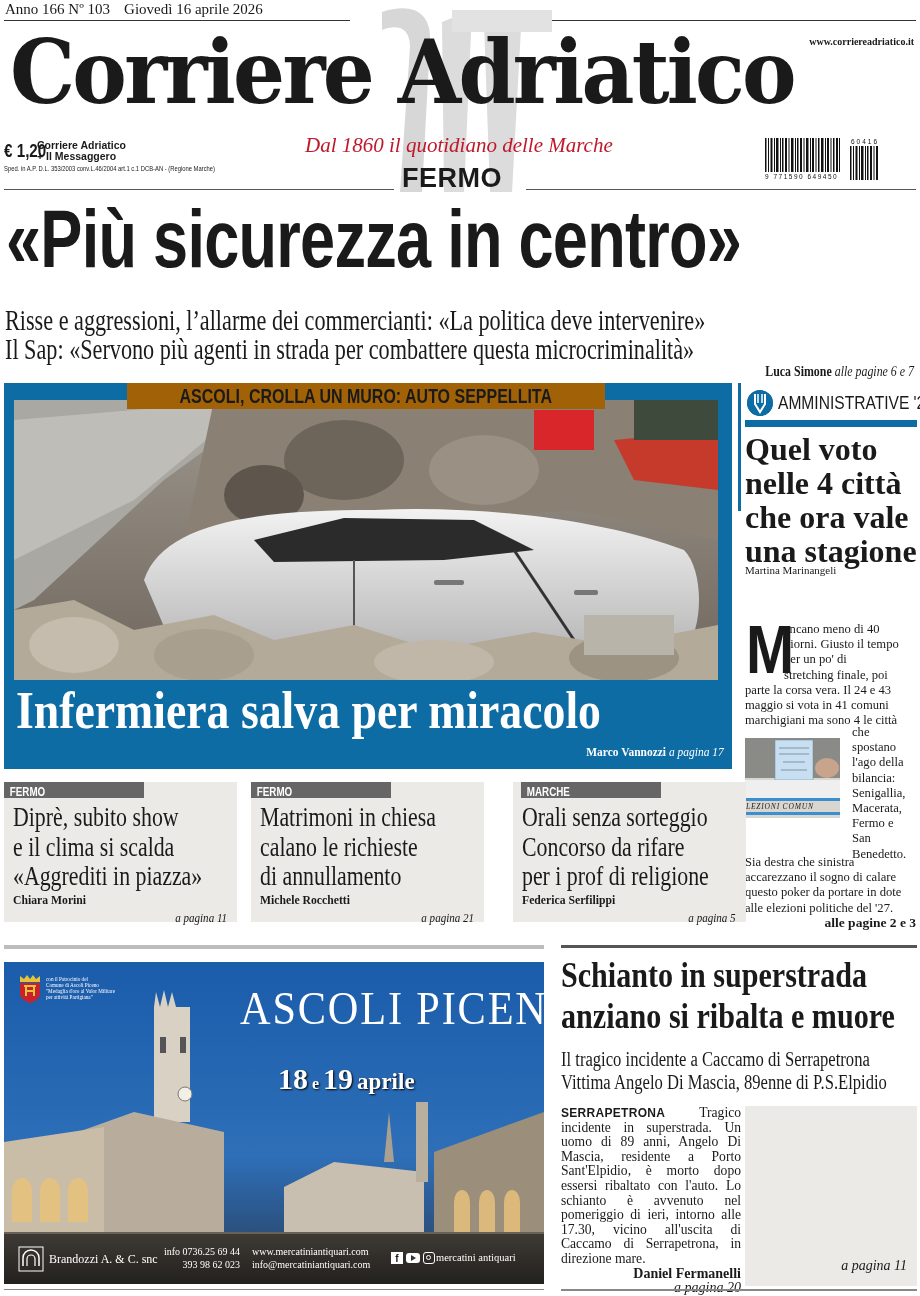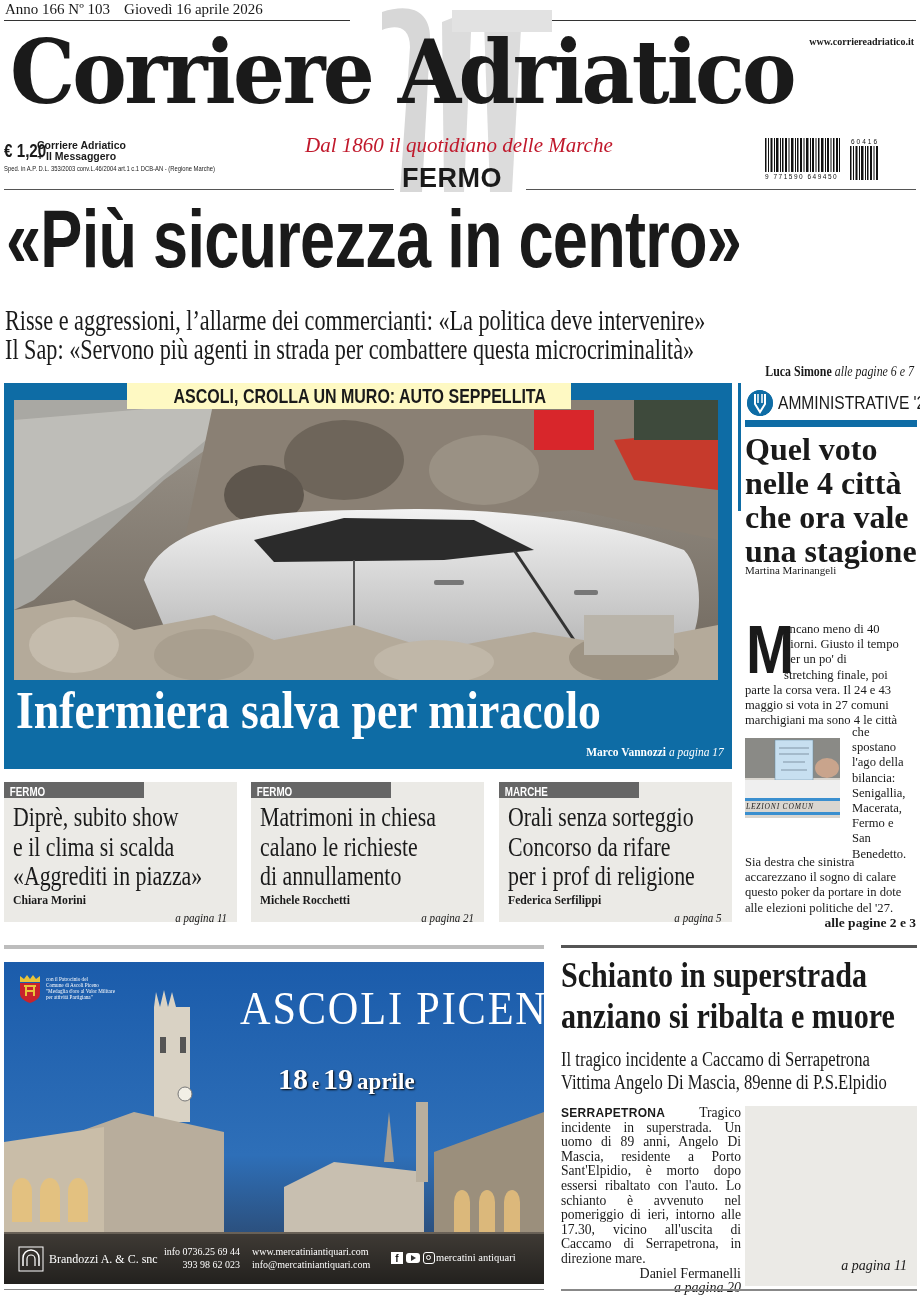--- a/index.html
+++ b/index.html
@@ -25,21 +25,21 @@
 
   
   .headline { left: 6px; top: 198px; font-size: 82px; font-weight: bold; white-space: nowrap; transform: scaleX(0.77); transform-origin: left top; letter-spacing: -1px; line-height: 1; }
   .sub { left: 5px; font-size: 30px; white-space: nowrap; transform: scaleX(0.74); transform-origin: left top; line-height: 1; }
   .byline-main { right: 6px; top: 364px; font-size: 14px; font-weight: bold; transform: scaleX(0.85); transform-origin: right top; }
   .byline-main i { font-weight: normal; }
 
   
   .photo-box { left: 4px; top: 383px; width: 728px; height: 386px; background: #0e6ca5; }
   .photo { left: 14px; top: 400px; width: 704px; height: 280px; overflow: hidden; }
-  .kicker { left: 127px; top: 383px; width: 444px; height: 26px; background: #fef9c3; text-align: center; }
+  .kicker { left: 127px; top: 383px; width: 478px; height: 26px; background: #a16207; text-align: center; }
   .kicker span { display: inline-block; font-size: 20px; font-weight: bold; transform: scaleX(0.8); line-height: 26px; white-space: nowrap; }
   .photo-title { left: 16px; top: 682px; color: #fff; font-size: 52px; font-weight: bold; white-space: nowrap; transform: scaleX(0.88); transform-origin: left top; line-height: 1.1; }
   .photo-byline { right: 196px; top: 744px; color: #fff; font-size: 13.5px; font-weight: bold; transform: scaleX(0.85); transform-origin: right top; }
   .photo-byline i { font-weight: normal; }
 
   
   .vrule { background: #0e6ca5; }
   .ammin-icon { left: 747px; top: 390px; width: 26px; height: 26px; border-radius: 50%; background: #0e6ca5; }
   .ammin-label { left: 778px; top: 392px; font-size: 19px; transform: scaleX(0.82); transform-origin: left top; white-space: nowrap; }
   .ammin-bar { left: 745px; top: 420px; width: 172px; height: 7px; background: #0e6ca5; }
@@ -210,21 +210,21 @@
 <div class="abs ammin-author serif">Martina Marinangeli</div>
 <div class="abs dropcap">M</div>
 <div class="abs body-text serif" style="left:784px;top:622px;white-space:nowrap;">
   <div>ancano meno di 40</div>
   <div>giorni. Giusto il tempo</div>
   <div>per un po' di</div>
   <div>stretching finale, poi</div>
 </div>
 <div class="abs body-text serif" style="left:745px;top:683px;white-space:nowrap;">
   <div>parte la corsa vera. Il 24 e 43</div>
-  <div>maggio si vota in 27 comuni</div>
+  <div>maggio si vota in 41 comuni</div>
   <div>marchigiani ma sono 4 le città</div>
 </div>
 <div class="abs vote-photo">
   <svg width="95" height="80" viewBox="0 0 95 80">
     <rect width="95" height="80" fill="#d9d6d0"></rect>
     <rect x="0" y="0" width="95" height="40" fill="#8a8a86"></rect>
     <rect x="30" y="2" width="38" height="40" fill="#c7dff0" stroke="#6a8aa0" stroke-width="0.5"></rect>
     <line x1="34" y1="10" x2="64" y2="10" stroke="#567" stroke-width="0.6"></line>
     <line x1="34" y1="16" x2="64" y2="16" stroke="#567" stroke-width="0.6"></line>
     <line x1="38" y1="24" x2="60" y2="24" stroke="#567" stroke-width="0.6"></line>
@@ -268,21 +268,21 @@
 <div class="abs box" style="left:251px;">
   <div class="box-tag"><span>FERMO</span></div>
   <div class="box-title serif">
     <div>Matrimoni in chiesa</div>
     <div>calano le richieste</div>
     <div>di annullamento</div>
   </div>
   <div class="box-author serif">Michele Rocchetti</div>
   <div class="box-page serif">a pagina 21</div>
 </div>
-<div class="abs box" style="left:499px;">
+<div class="abs box" style="left:513px;padding-left:8px;">
   <div class="box-tag"><span>MARCHE</span></div>
   <div class="box-title serif">
     <div>Orali senza sorteggio</div>
     <div>Concorso da rifare</div>
     <div>per i prof di religione</div>
   </div>
   <div class="box-author serif">Federica Serfilippi</div>
   <div class="box-page serif">a pagina 5</div>
 </div>
 
@@ -375,20 +375,20 @@
   <div>Schianto in superstrada</div>
   <div>anziano si ribalta e muore</div>
 </h2>
 <div class="abs crash-sub serif">
   <div>Il tragico incidente a Caccamo di Serrapetrona</div>
   <div>Vittima Angelo Di Mascia, 89enne di P.S.Elpidio</div>
 </div>
 <div class="abs crash-body serif">
   <b class="loc">SERRAPETRONA</b>
   <span>Tragico incidente in superstrada. Un uomo di 89 anni, Angelo Di Mascia, residente a Porto Sant'Elpidio, è morto dopo essersi ribaltato con l'auto. Lo schianto è avvenuto nel pomeriggio di ieri, intorno alle 17.30, vicino all'uscita di Caccamo di Serrapetrona, in direzione mare.</span>
-  <div style="text-align:right;font-weight:normal;font-size:14px;">Daniel Fermanelli</div>
+  <div style="text-align:right;font-weight:bold;font-size:14px;">Daniel Fermanelli</div>
   <div style="text-align:right;font-style:italic;font-size:14px;">a pagina 20</div>
 </div>
 
 <div class="abs asite-box">
   <div class="asite-page serif">a pagina 11</div>
 </div>
 <div class="abs" style="left:561px;top:1289px;width:356px;height:2px;background:#888;"></div>
 
 </body></html>

